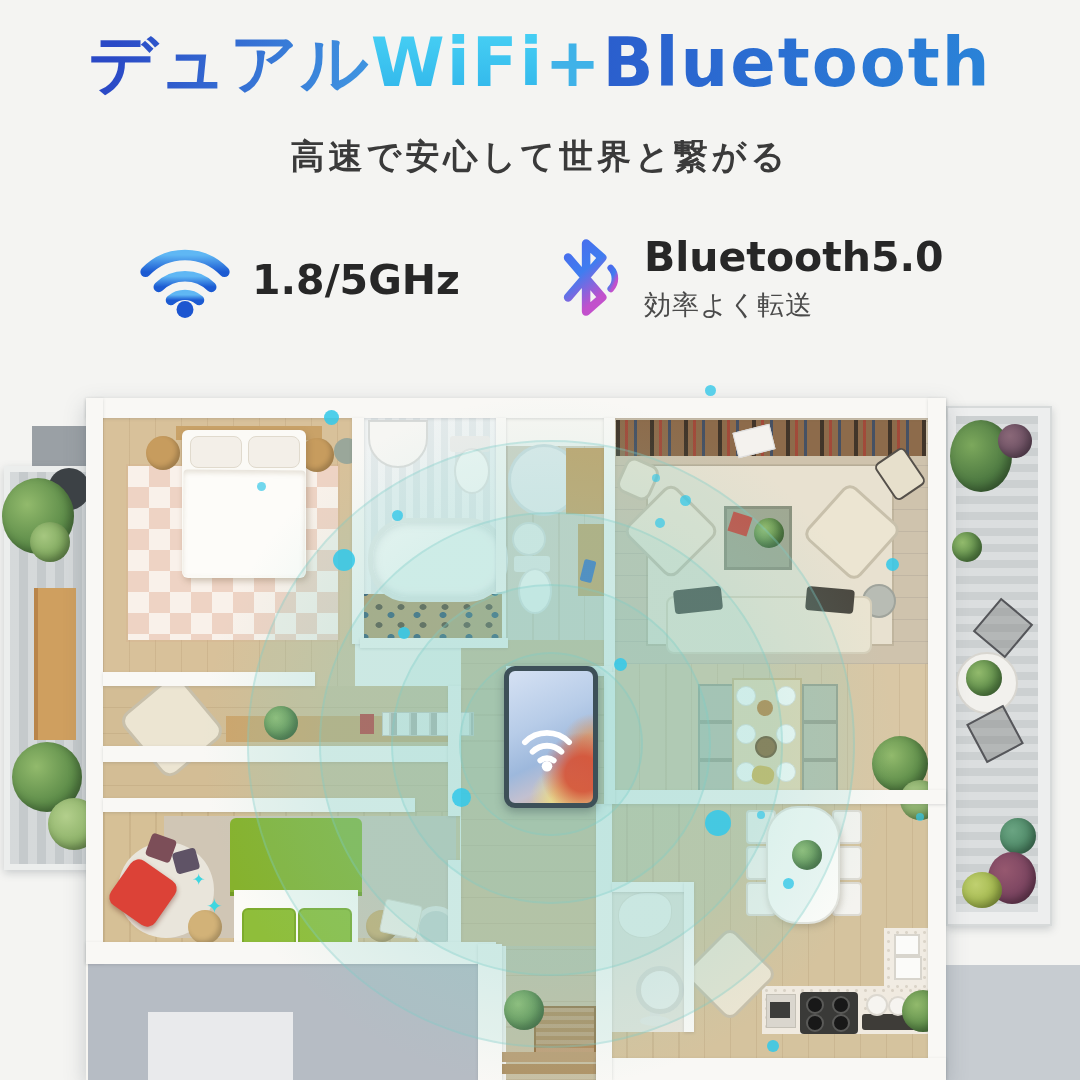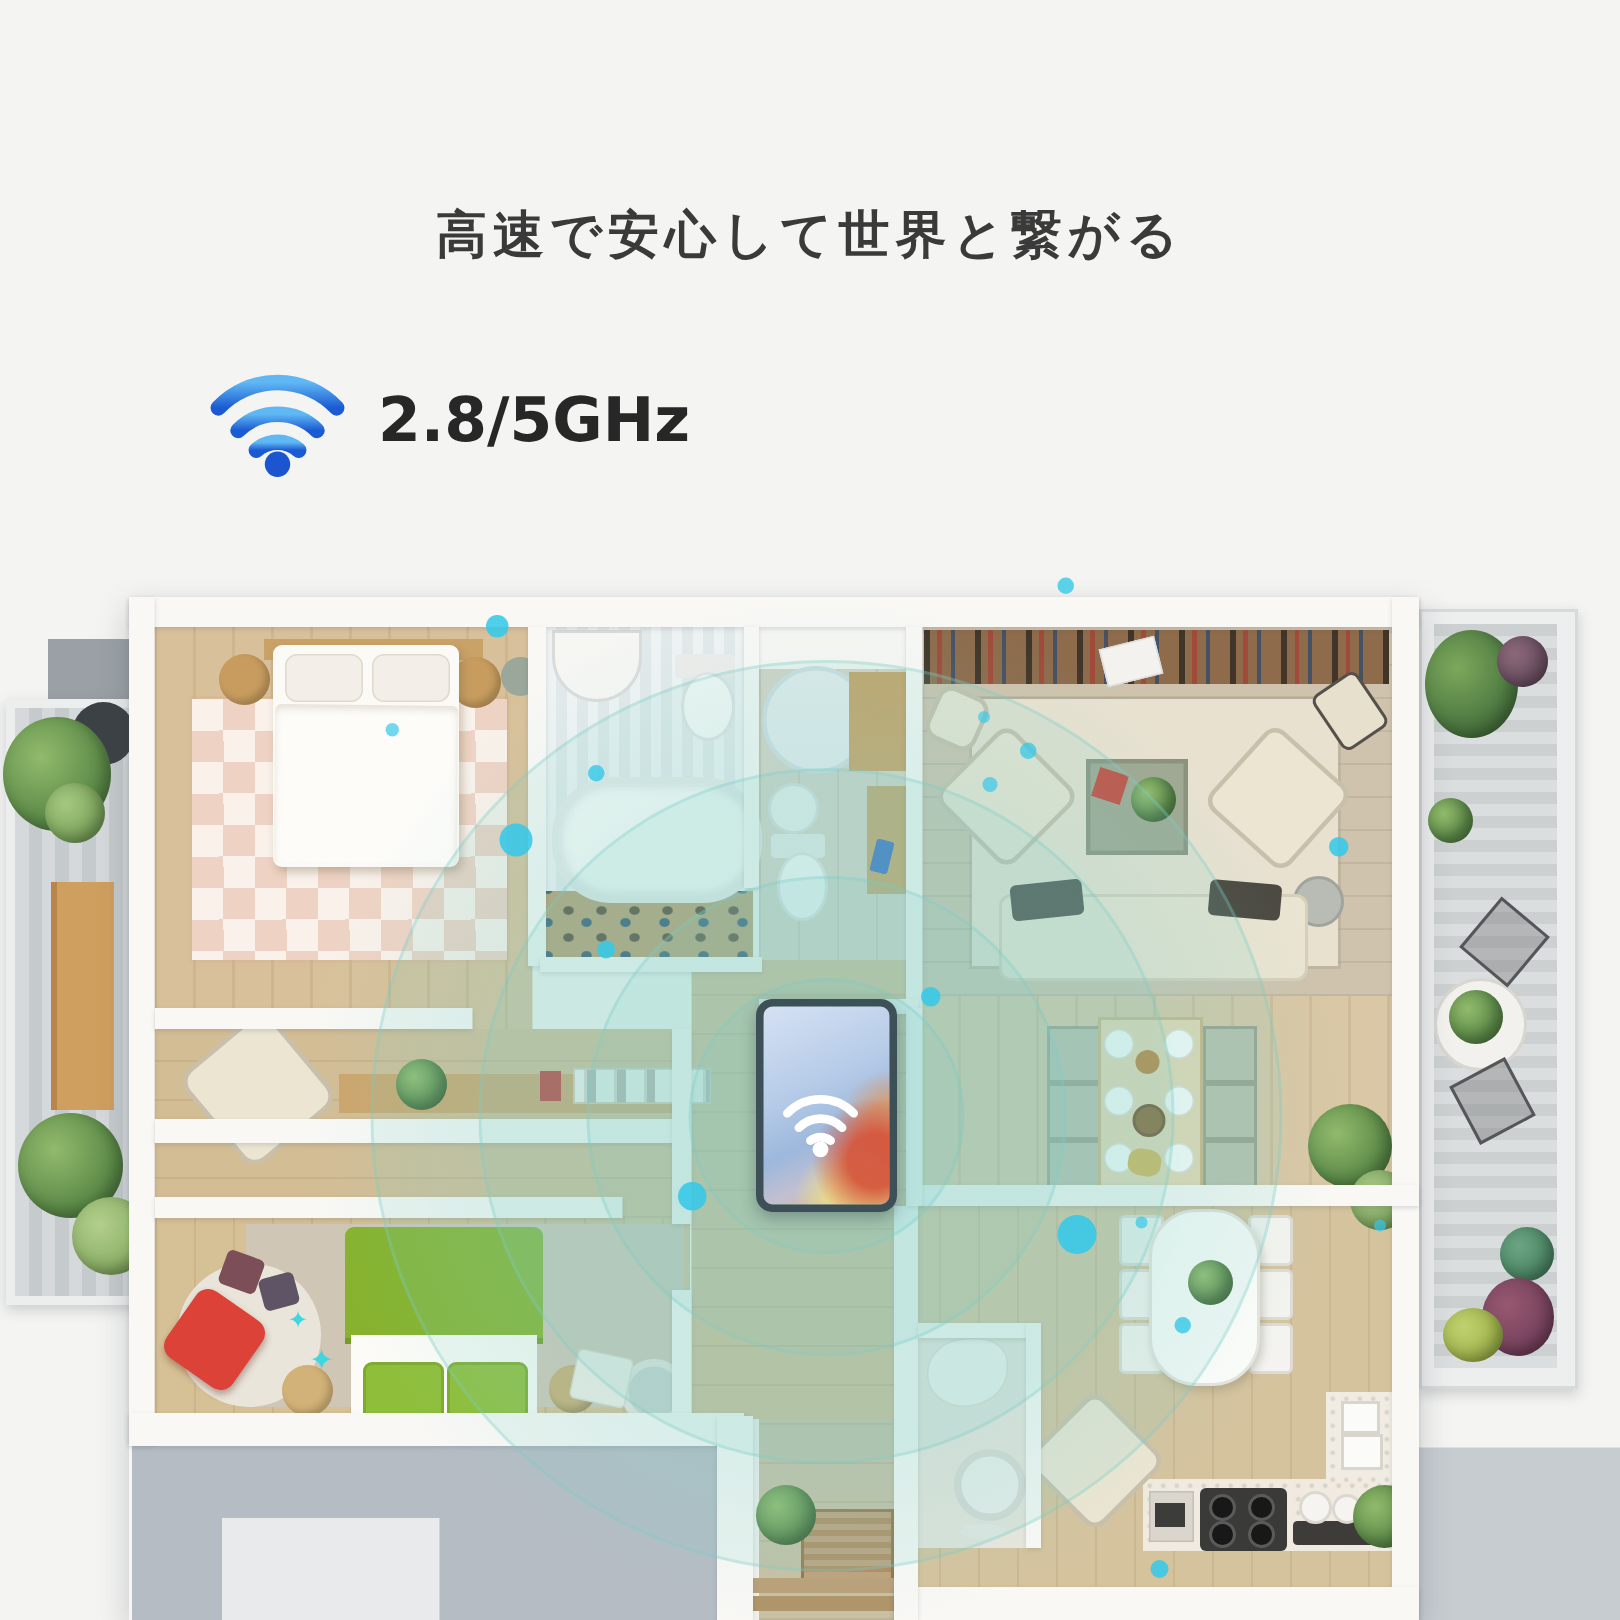--- a/index.html
+++ b/index.html
@@ -51,42 +51,64 @@
         radial-gradient(circle at 70% 99%,rgba(233,222,140,.9) 0 11%,rgba(233,222,140,0) 27%),
         radial-gradient(circle at 102% 58%,rgba(226,150,90,.75) 0 12%,rgba(226,150,90,0) 30%),
         linear-gradient(155deg,#d5e1f3 0%,#b7cce8 38%,#9db8dc 62%,#c2c0d0 78%,#d9b59b 92%,#e9d1a1 100%);}
   .wifi-glyph{position:absolute;z-index:61;}
 </style>
 </head>
 <body>
 
 <div class="page">
 
+  <div class="title">
+    <span class="seg s1">デュアル</span><span class="seg s2">WiFi</span><span class="seg s3">+</span><span class="seg s4">Bluetooth</span>
+  </div>
   <div class="subtitle">高速で安心して世界と繋がる</div>
 
   <div class="feature f-wifi">
     <span>
       <svg viewBox="0 0 100 86" width="94" height="81">
         <defs>
             <linearGradient id="wg" x1="0" y1="0" x2="0" y2="1">
           <stop offset="0" stop-color="#5fb7f4"></stop>
               <stop offset="1" stop-color="#1b5ad2"></stop>
             </linearGradient>
           </defs>
         <path d="M8 36 A 58 58 0 0 1 92 36" stroke="url(#wg)" stroke-width="11" fill="none" stroke-linecap="round"></path>
         <path d="M22 52 A 40 40 0 0 1 78 52" stroke="url(#wg)" stroke-width="11" fill="none" stroke-linecap="round"></path>
         <path d="M35 66 A 23 23 0 0 1 65 66" stroke="url(#wg)" stroke-width="11" fill="none" stroke-linecap="round"></path>
         <circle cx="50" cy="76" r="9" fill="#1c55d0"></circle>
       </svg>
     </span>
     <span>
-      <div class="f-title">2.8/5GHz</div>
+      <div class="f-title">1.8/5GHz</div>
     </span>
   </div>
 
+  <div class="feature f-bt">
+    <span>
+      <svg viewBox="0 0 76 96" width="72" height="91">
+        <defs>
+            <linearGradient id="bg1" x1="0" y1="0" x2="0.4" y2="1">
+          <stop offset="0" stop-color="#4a6bec"></stop>
+              <stop offset="0.5" stop-color="#3f7df0"></stop>
+              <stop offset="1" stop-color="#c250cc"></stop>
+            </linearGradient>
+          </defs>
+        <path d="M17 27 L53 69 L36 84 L36 12 L53 27 L17 69" stroke="url(#bg1)" stroke-width="9" fill="none" stroke-linejoin="round" stroke-linecap="round"></path>
+        <path d="M62 38 A 16 16 0 0 1 62 60" stroke="url(#bg1)" stroke-width="7" fill="none" stroke-linecap="round"></path>
+      </svg>
+    </span>
+    <span>
+      <div class="f-title">Bluetooth5.0</div>
+      <div class="f-sub">効率よく転送</div>
+    </span>
+  </div>
 
   <div class="a" style="left:940px;top:965px;width:140px;height:115px;background:#c7ccd1;z-index:1;"></div>
   <div class="a" style="left:460px;top:1052px;width:150px;height:28px;background:#b6bcc4;z-index:1;"></div>
 
   <div class="a" style="left:32px;top:426px;width:66px;height:48px;background:#9aa0a5;z-index:3;"></div>
   <div class="a" style="left:4px;top:466px;width:94px;height:404px;background:#eceeed;z-index:3;box-shadow:0 3px 8px rgba(80,90,100,.25);"></div>
   <div class="a" style="left:10px;top:472px;width:82px;height:392px;background:#c5cacc;background-image:repeating-linear-gradient(90deg,rgba(255,255,255,.28) 0 9px,rgba(0,0,0,0) 9px 18px);z-index:4;"></div>
   <div class="a" style="left:48px;top:468px;width:42px;height:42px;border-radius:50%;background:#3c4145;z-index:6;"></div>
   <div class="plant" style="left:2px;top:478px;width:72px;height:76px;z-index:6;"></div>
   <div class="plant" style="left:30px;top:522px;width:40px;height:40px;background:radial-gradient(circle at 35% 35%,#a6c780,#7fa85e 60%,#5d8448);z-index:6;"></div>

